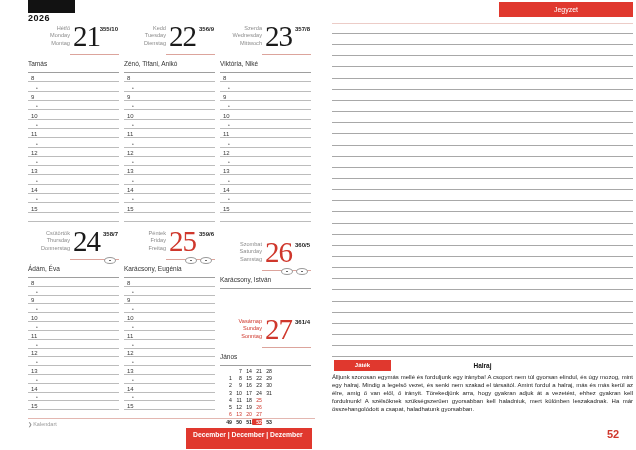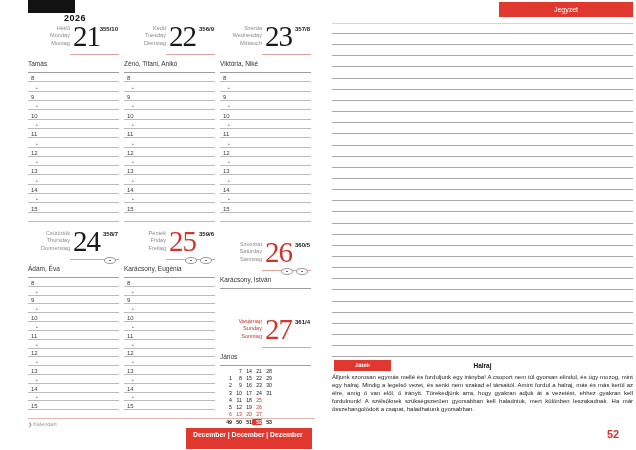--- a/index.html
+++ b/index.html
@@ -1,21 +1,21 @@
 <!DOCTYPE html>
 <html><head>
 <meta charset="utf-8">
 <style>
   html,body{margin:0;padding:0;background:#fff;}
   #canvas{position:relative;width:636px;height:450px;background:#fff;overflow:hidden;
           font-family:"Liberation Sans",sans-serif;color:#222;}
 
   
   .black-tab{position:absolute;left:28px;top:0;width:47px;height:13px;background:#121212;}
-  .year{position:absolute;left:28px;top:13px;font-size:9px;font-weight:bold;letter-spacing:.5px;color:#111;margin-left:36px;}
+  .year{position:absolute;left:28px;top:13px;font-size:9px;font-weight:bold;letter-spacing:.5px;color:#111;}
 
   
   .day-col{position:absolute;width:91px;display:flex;flex-direction:column;}
   .day-header{position:relative;height:37px;}
   .day-labels{position:absolute;left:0;top:3px;width:42px;text-align:right;
               font-size:5.6px;line-height:1.32;color:#8c8c8c;display:flex;flex-direction:column;}
   .day-number{position:absolute;left:45px;top:-1px;font-family:"Liberation Serif",serif;
               font-size:29px;line-height:31px;letter-spacing:-1px;color:#1a1a1a;}
   .ordinal{position:absolute;right:1px;top:4px;font-size:6px;font-weight:bold;color:#222;}
   .underline{position:absolute;left:42px;right:0;bottom:4px;height:1.2px;background:#dca49c;}

